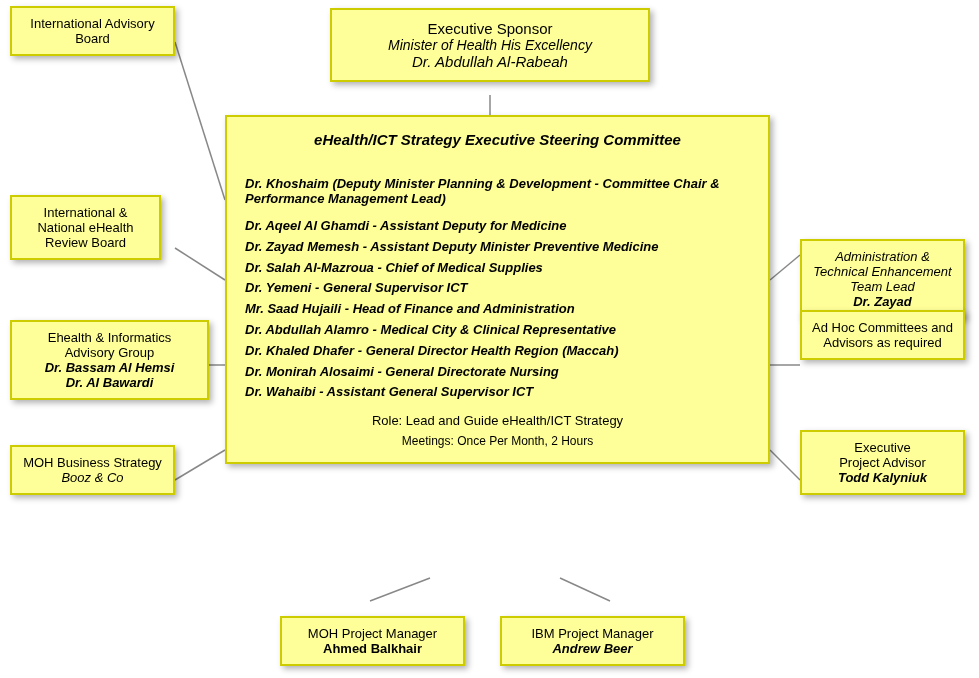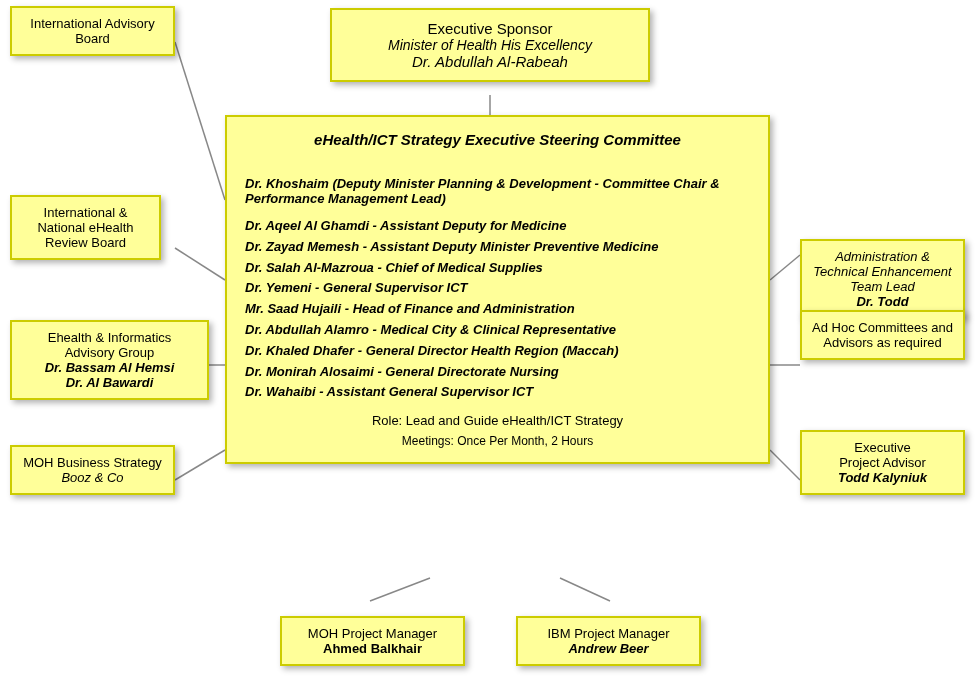--- a/index.html
+++ b/index.html
@@ -135,21 +135,21 @@
     .moh-pm {
       bottom: 12px;
       left: 280px;
       width: 185px;
     }
     .moh-pm .pm-name {
       font-weight: bold;
     }
     .ibm-pm {
       bottom: 12px;
-      left: 516px;
+      left: 500px;
       width: 185px;
     }
     .ibm-pm .pm-name {
       font-weight: bold;
       font-style: italic;
     }
 
     
     .connector-svg {
       position: absolute;
@@ -237,21 +237,21 @@
 
 <div class="box moh-business">
   <div>MOH Business Strategy</div>
   <div class="italic">Booz &amp; Co</div>
 </div>
 
 <div class="box admin-tech">
   <div class="italic">Administration &amp;</div>
   <div class="italic">Technical Enhancement</div>
   <div class="italic">Team Lead</div>
-  <div class="lead-name">Dr. Todd</div>
+  <div class="lead-name">Dr. Zayad</div>
 </div>
 
 <div class="box adhoc">
   <span>Ad Hoc Committees and Advisors as required</span>
 </div>
 
 <div class="box exec-project">
   <div>Executive</div>
   <div>Project Advisor</div>
   <div class="advisor-name">Todd Kalyniuk</div>

